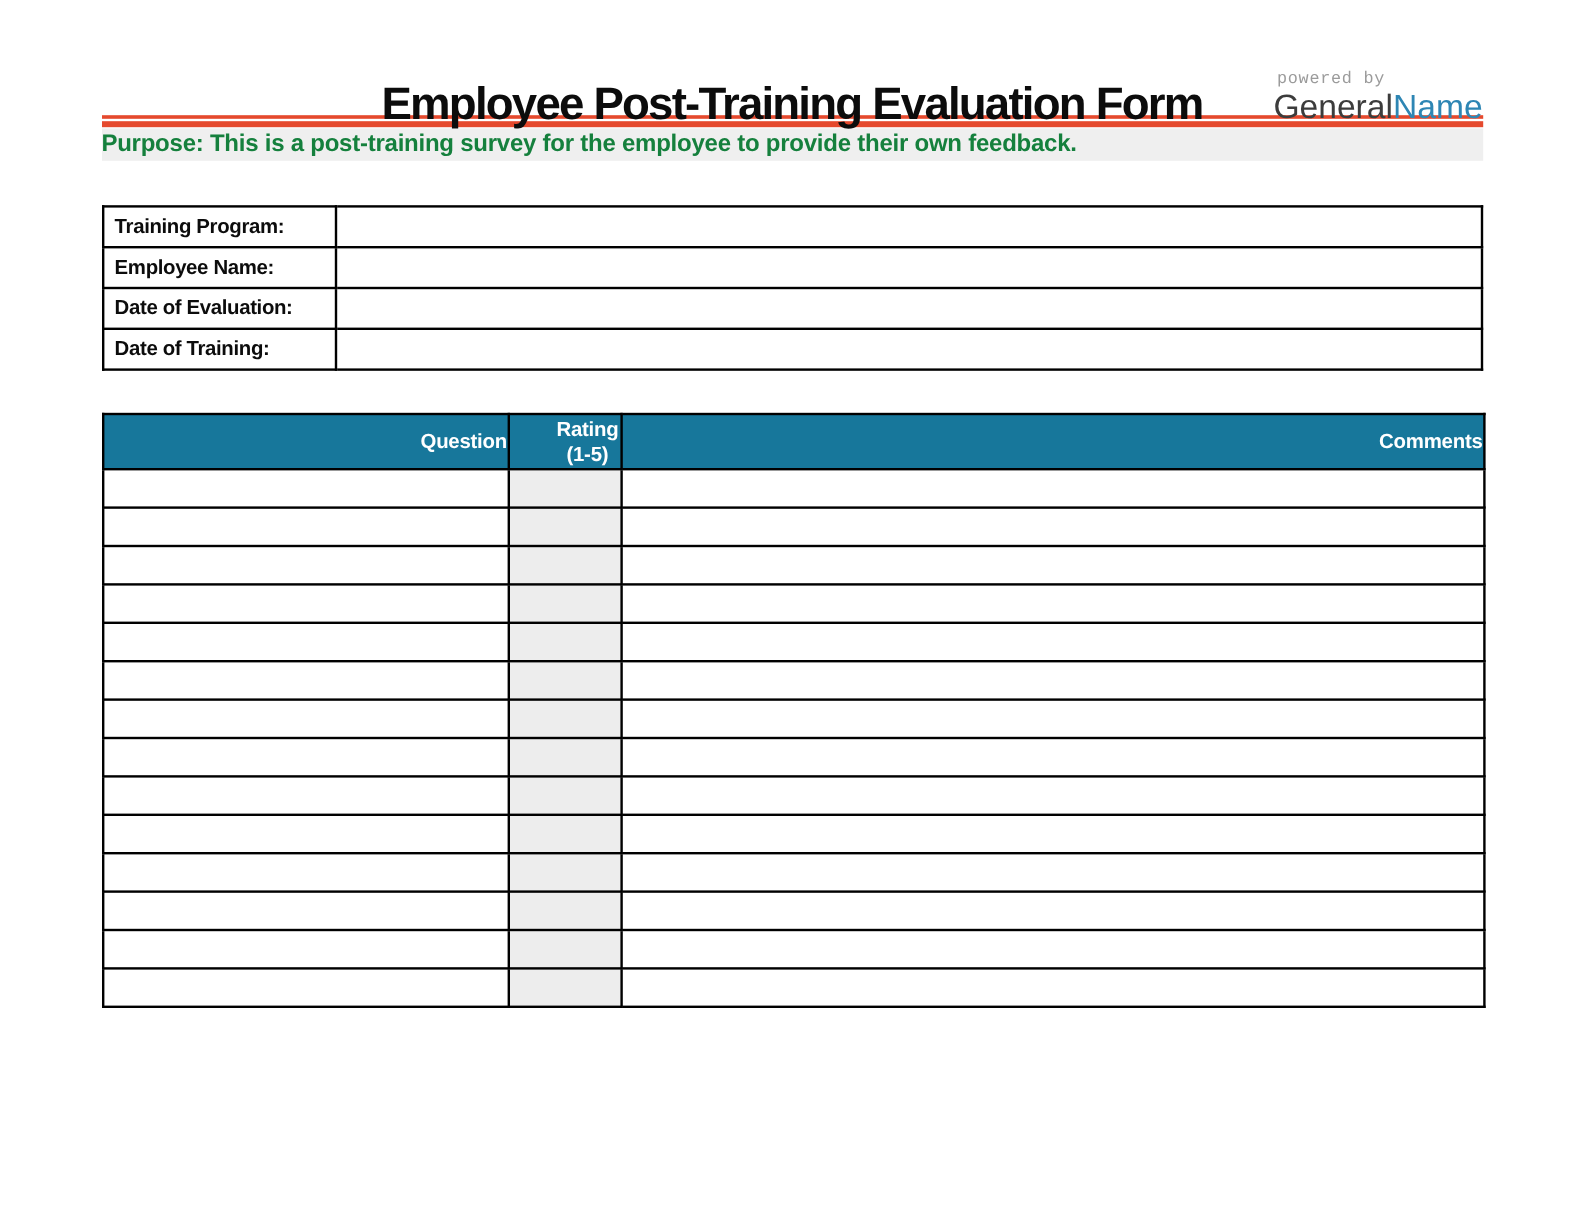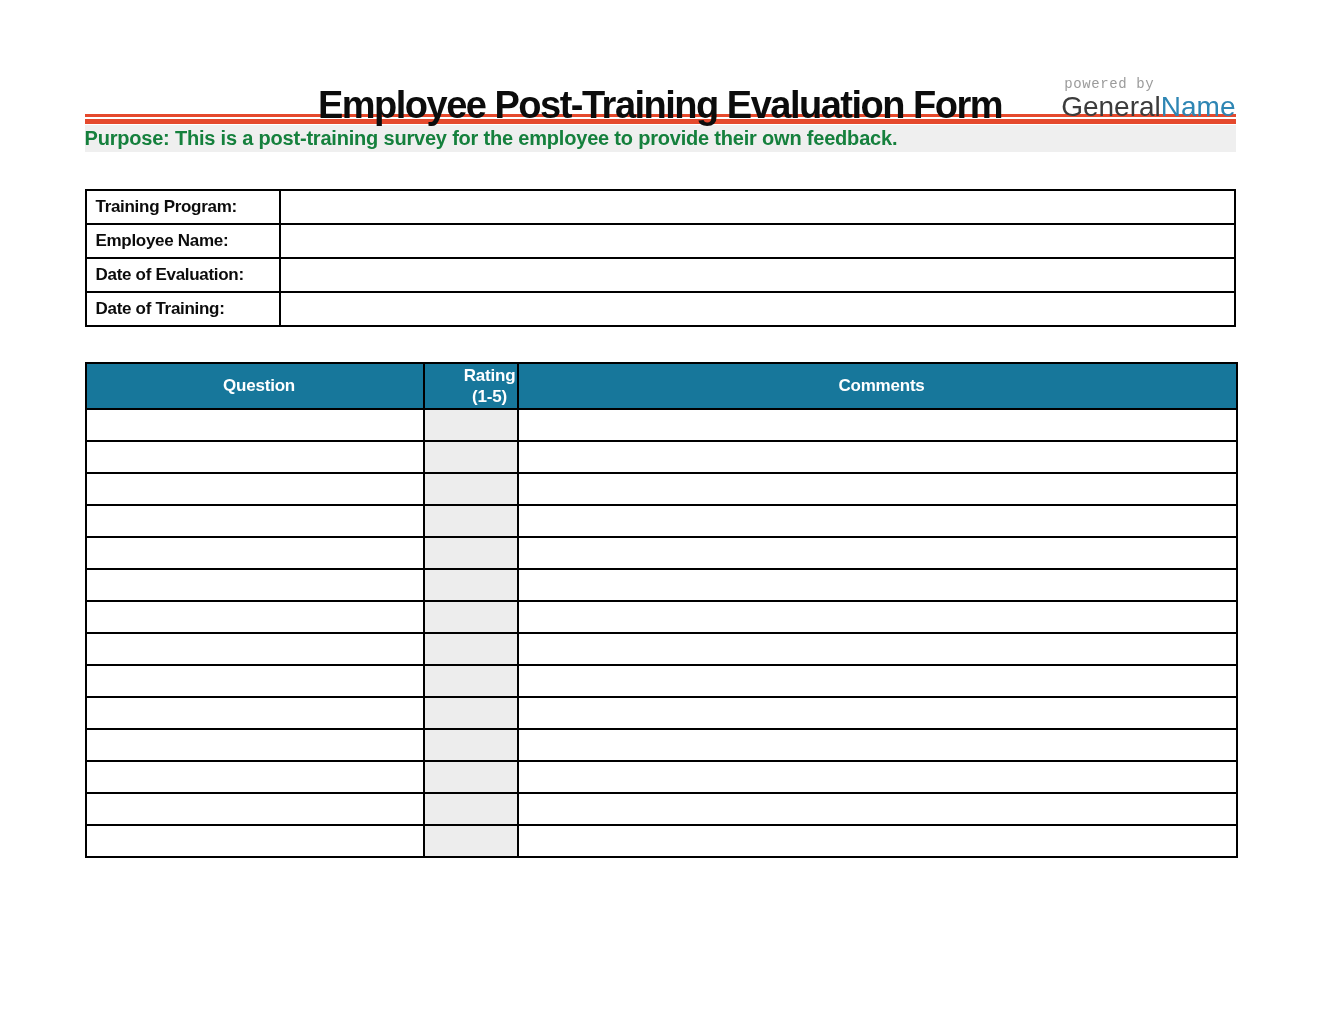--- a/index.html
+++ b/index.html
@@ -28,21 +28,20 @@
   .content {
     width: 1151px;
     margin: 0 auto;
     position: relative;
   }
 
   
   .header {
     position: relative;
     height: 96px;
-    margin-top: 18px;
   }
   .title {
     position: absolute;
     left: 0;
     right: 0;
     top: 66px;
     margin: 0;
     text-align: center;
     font-size: 38px;
     font-weight: bold;
@@ -123,21 +122,21 @@
     background: var(--header-teal);
     color: #ffffff;
     font-size: 17px;
     font-weight: bold;
     border: 2px solid var(--border-black);
     height: 46px;
     padding: 0;
     letter-spacing: -0.2px;
   }
   th.col-question, th.col-comments {
-    text-align: center;
+    text-align: right;
     padding-left: 9px;
     margin-top: 21px;
   }
   th.col-rating {
     text-align: center;
     white-space: pre-line;
     line-height: 21px;
     padding-left: 38px;
   }
   .q-table tbody td {

